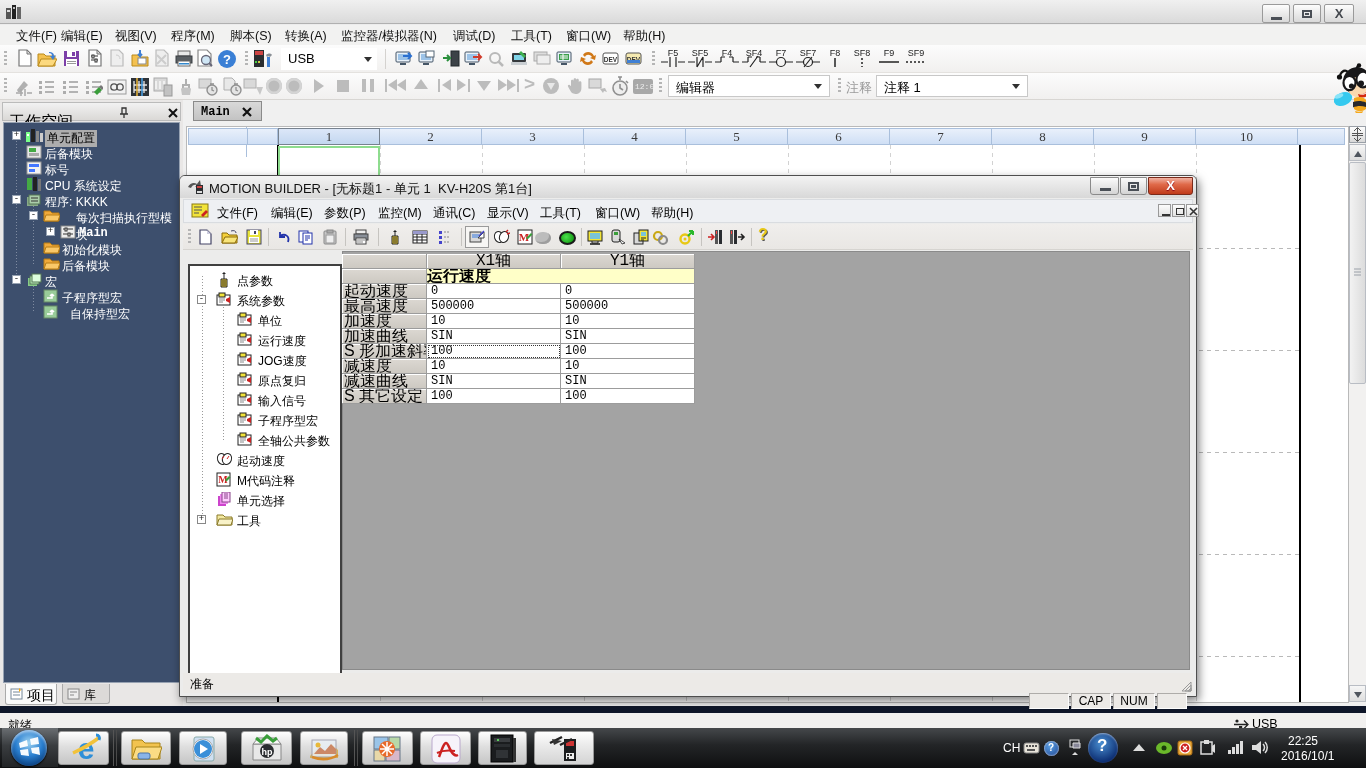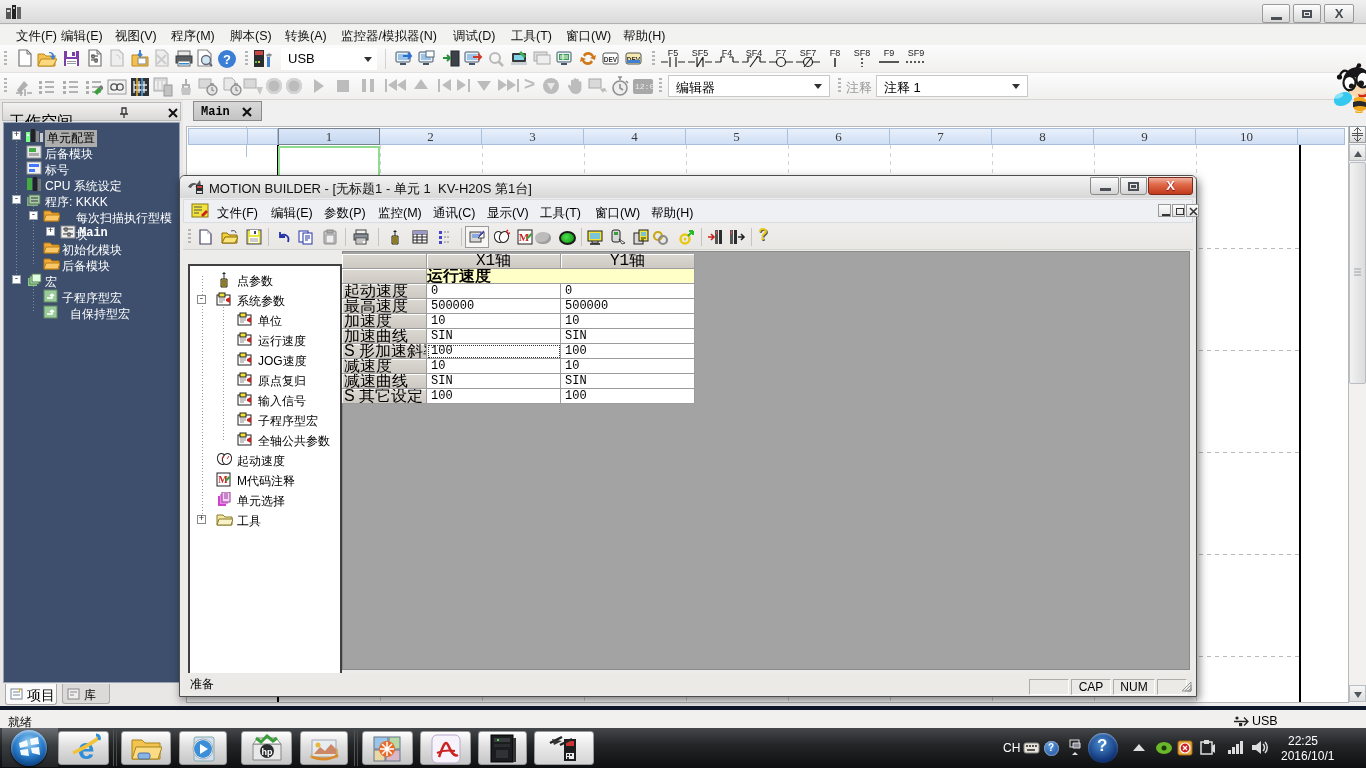--- a/index.html
+++ b/index.html
@@ -10,33 +10,33 @@
 #menubar span{position:absolute;top:3px;font-size:12.5px;color:#101010}
 #tb1{left:0;top:45px;width:1366px;height:28px;background:linear-gradient(#fcfcfc,#f1f0ef);border-bottom:1px solid #e4e2df}
 #tb2{left:0;top:73px;width:1366px;height:27px;background:linear-gradient(#fcfcfc,#f1f0ef);border-bottom:1px solid #d8d6d3}
 .sep{position:absolute;width:1px;background:#d4d2cf}
 .dots{position:absolute;width:3px;background:repeating-linear-gradient(#b5b5b5 0 2px,transparent 2px 4px)}
 .combo{position:absolute;background:#fff;border:1px solid #c8c8c8}
 .car{position:absolute;width:0;height:0;border:4px solid transparent;border-top:5px solid #303030}
 #wsp{left:0;top:100px;width:183px;height:606px;background:#e9e7e6}
 .wit{position:absolute;font-size:12px;color:#fff}
 .pm{position:absolute;width:9px;height:9px;background:#fff;border:1px solid #96a2b2;font-size:9px;line-height:7px;text-align:center;color:#222;font-family:"Liberation Mono",monospace}
-#sbar{left:0;top:706px;width:1366px;height:22px;background:#f1f0ef;border-top:4px solid #0f172a;font-size:12px}
+#sbar{left:0;top:706px;width:1366px;height:22px;background:#f1f0ef;border-top:7px solid #0f172a;font-size:12px}
 #taskbar{left:0;top:728px;width:1366px;height:40px;background:linear-gradient(#45484b,#232527 42%,#0e0f10);font-size:11px}
 .tbtn{position:absolute;top:3px;height:34px;border:1px solid #9a9a9a;border-radius:3px;background:linear-gradient(#fefefe,#dfdfdf 45%,#c6c6c6)}
 #mb{left:179px;top:175px;width:1018px;height:522px;background:#ececeb;border:1px solid #4e4e4e;border-radius:6px 6px 0 0;box-shadow:2px 4px 10px rgba(0,0,0,.5)}
 #mbtitle{left:0;top:0;width:1016px;height:22px;background:linear-gradient(#f3f3f3,#d8d8d8);border-radius:5px 5px 0 0;font-size:13px;color:#111}
 #mbmenu{left:3px;top:23px;width:1010px;height:24px;background:#eef0f3;border:1px solid #d9dce0;font-size:12.5px}
 #mbmenu span{position:absolute;top:5px;color:#000}
 #mbtool{left:3px;top:48px;width:1010px;height:26px;background:linear-gradient(#f0eeec,#e9e7e4);border-bottom:1px solid #d6d4d0}
 #mbtree{left:8px;top:88px;width:154px;height:417px;background:#fff;border:2px solid #404040}
 .mbti{position:absolute;font-size:12px;color:#000}
 #mbclient{left:162px;top:75px;width:848px;height:419px;background:#a3a3a3;border:1px solid #8a8a8a}
 #mbstatus{left:3px;top:497px;width:1010px;height:20px;background:#eceae7;font-size:12px}
-.scell{position:absolute;top:6px;height:16px;border:1px solid #aeaca9;border-bottom-color:#fdfdfd;border-right-color:#fdfdfd;background:#eceae7;font-size:12px;text-align:center}
+.scell{position:absolute;top:20px;height:16px;border:1px solid #aeaca9;border-bottom-color:#fdfdfd;border-right-color:#fdfdfd;background:#eceae7;font-size:12px;text-align:center}
 .tc{position:absolute;border-right:1px solid #9c9c9c;border-bottom:1px solid #9c9c9c;font-size:16px;overflow:hidden;white-space:nowrap;line-height:14px}
 .tg{background:linear-gradient(#dcd8d2,#cdc9c2);box-shadow:inset 1px 1px 0 #fff}
 .tv{font-family:"Liberation Mono",monospace;font-size:12px;padding-left:4px}
 .ghc{position:absolute;height:17px;background:linear-gradient(#e9f0fb,#cfdff5);border:1px solid #a9bfdc;border-left:none;font-family:"Liberation Serif",serif;font-size:13px;color:#3a3a3a;text-align:center;line-height:16px}
 .icon{position:absolute}
 </style></head>
 <body>
 <div style="position:absolute;left:0;top:0;width:1366px;height:768px">
 <div class="abs" id="titlebar">
 <svg class="icon" style="left:5px;top:4px" width="17" height="16">

